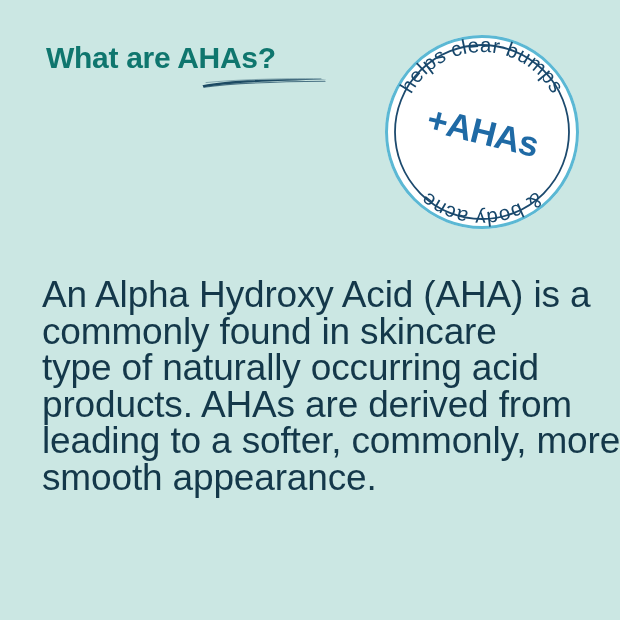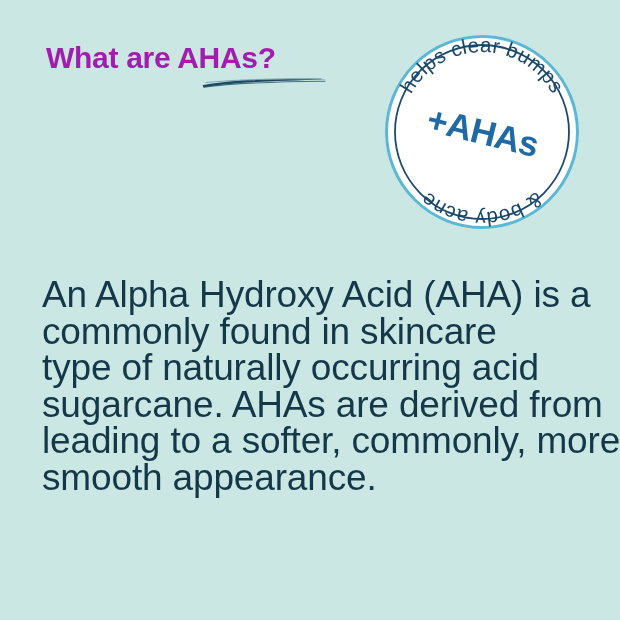--- a/index.html
+++ b/index.html
@@ -28,21 +28,21 @@
     top: 40px;
     width: 340px;
     height: 60px;
   }
   #page-title {
     margin: 0;
     font-family: "Liberation Sans", sans-serif;
     font-size: 30px;
     font-weight: 700;
     letter-spacing: -0.3px;
-    color: #a21caf;
+    color: #0f766e;
     line-height: 36px;
     white-space: nowrap;
   }
   #title-underline {
     position: absolute;
     left: 155px;
     top: 36px;
     width: 128px;
     height: 14px;
     overflow: visible;
@@ -135,19 +135,19 @@
 
       <text id="badge-center-text" x="100" y="112" text-anchor="middle" transform="rotate(14 100 104)">+AHAs</text>
     </svg>
   </div>
 
   <div id="body-copy">
     <p>
       <span class="copy-line">An Alpha Hydroxy Acid (AHA) is a</span>
       <span class="copy-line">commonly found in skincare</span>
       <span class="copy-line">type of naturally occurring acid</span>
-      <span class="copy-line">sugarcane. AHAs are derived from</span>
+      <span class="copy-line">products. AHAs are derived from</span>
       <span class="copy-line">leading to a softer, commonly, more</span>
       <span class="copy-line">smooth appearance.</span>
     </p>
   </div>
 
 </div>
 
 </body></html>

